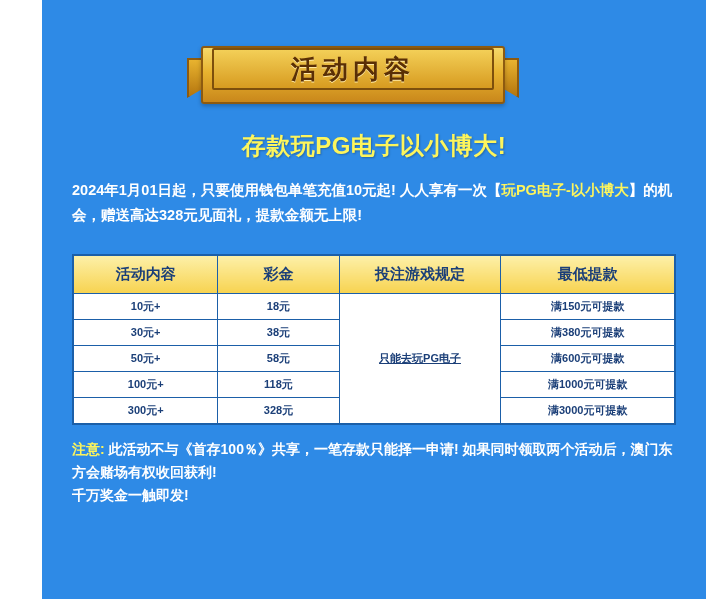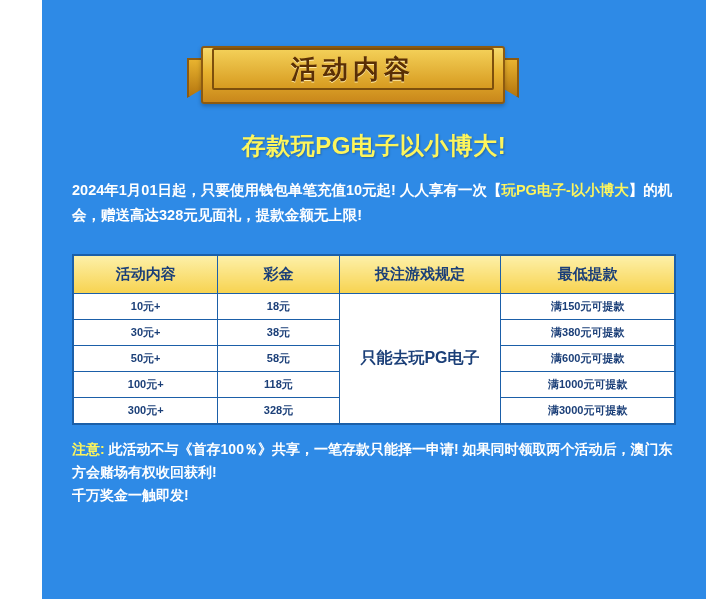--- a/index.html
+++ b/index.html
@@ -128,21 +128,22 @@
   table.promo td {
     color: #1b3f78;
     font-size: 11px;
     padding: 5px 2px;
     border: 1px solid #1b5fa8;
     text-align: center;
     font-weight: bold;
     background: #ffffff;
   }
   table.promo td.rule {
-    font-size: 16px;
+    font-size: 11px;
+    text-decoration: underline;
   }
   
   .notes {
     margin-top: 13px;
     font-size: 14px;
     line-height: 1.62;
     color: #ffffff;
     font-weight: bold;
   }
   .notes p {

